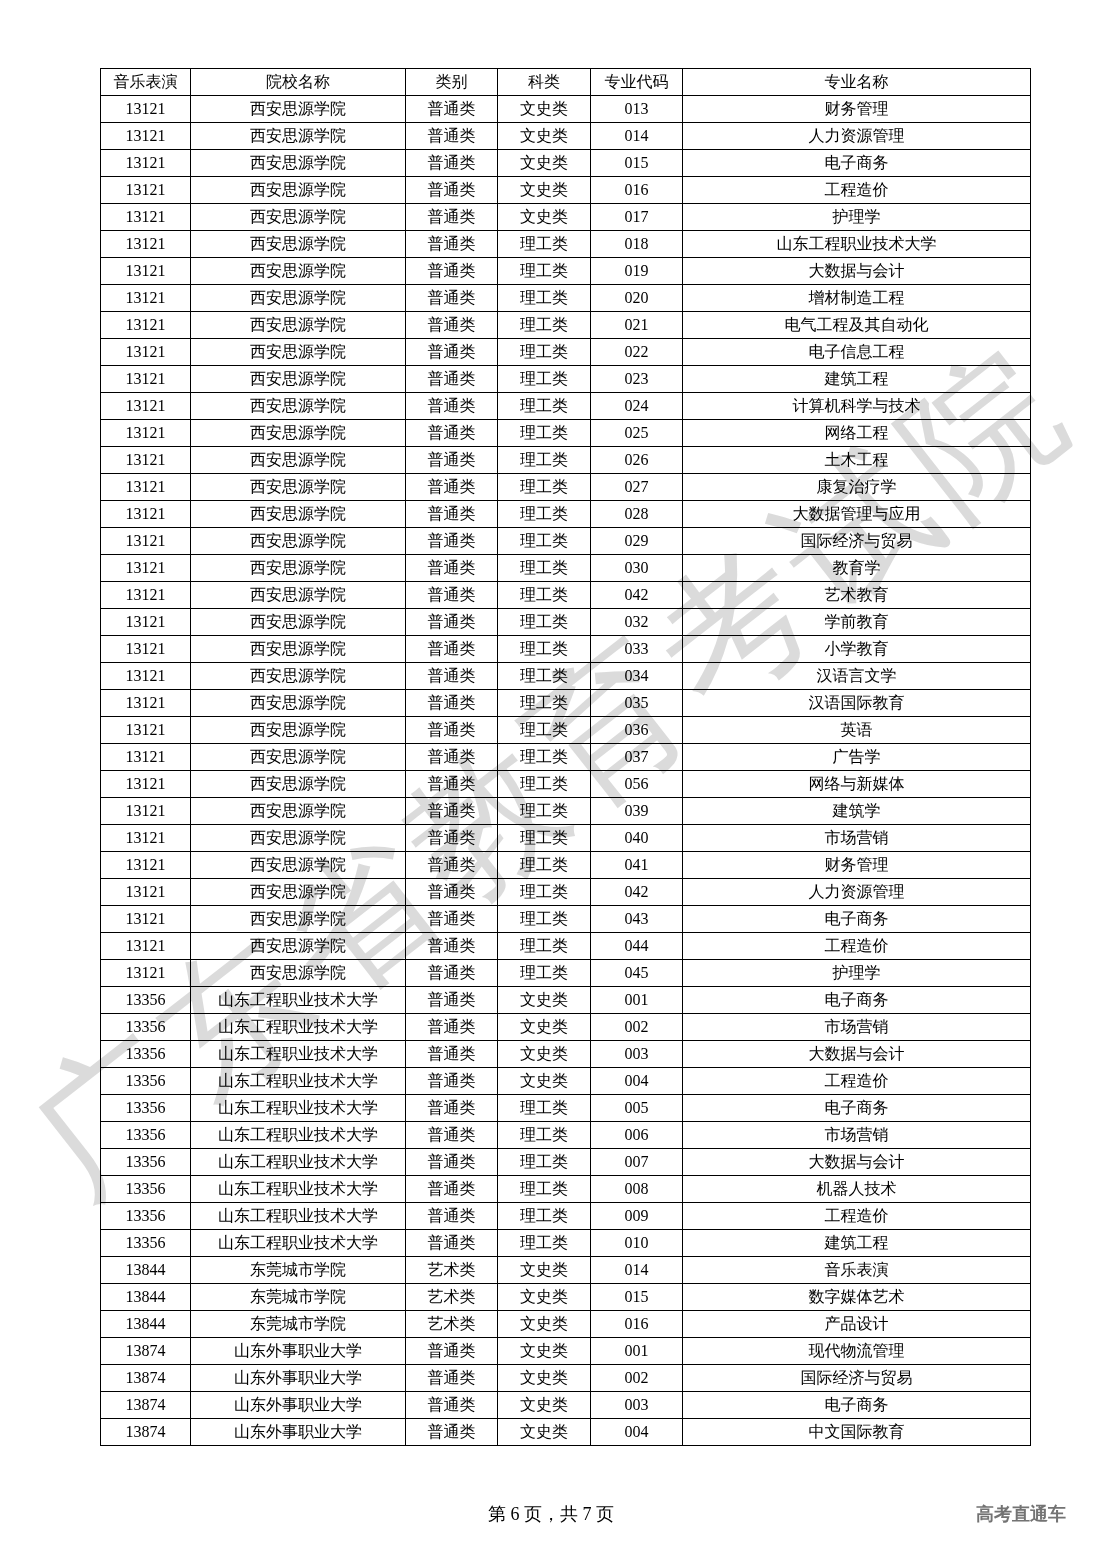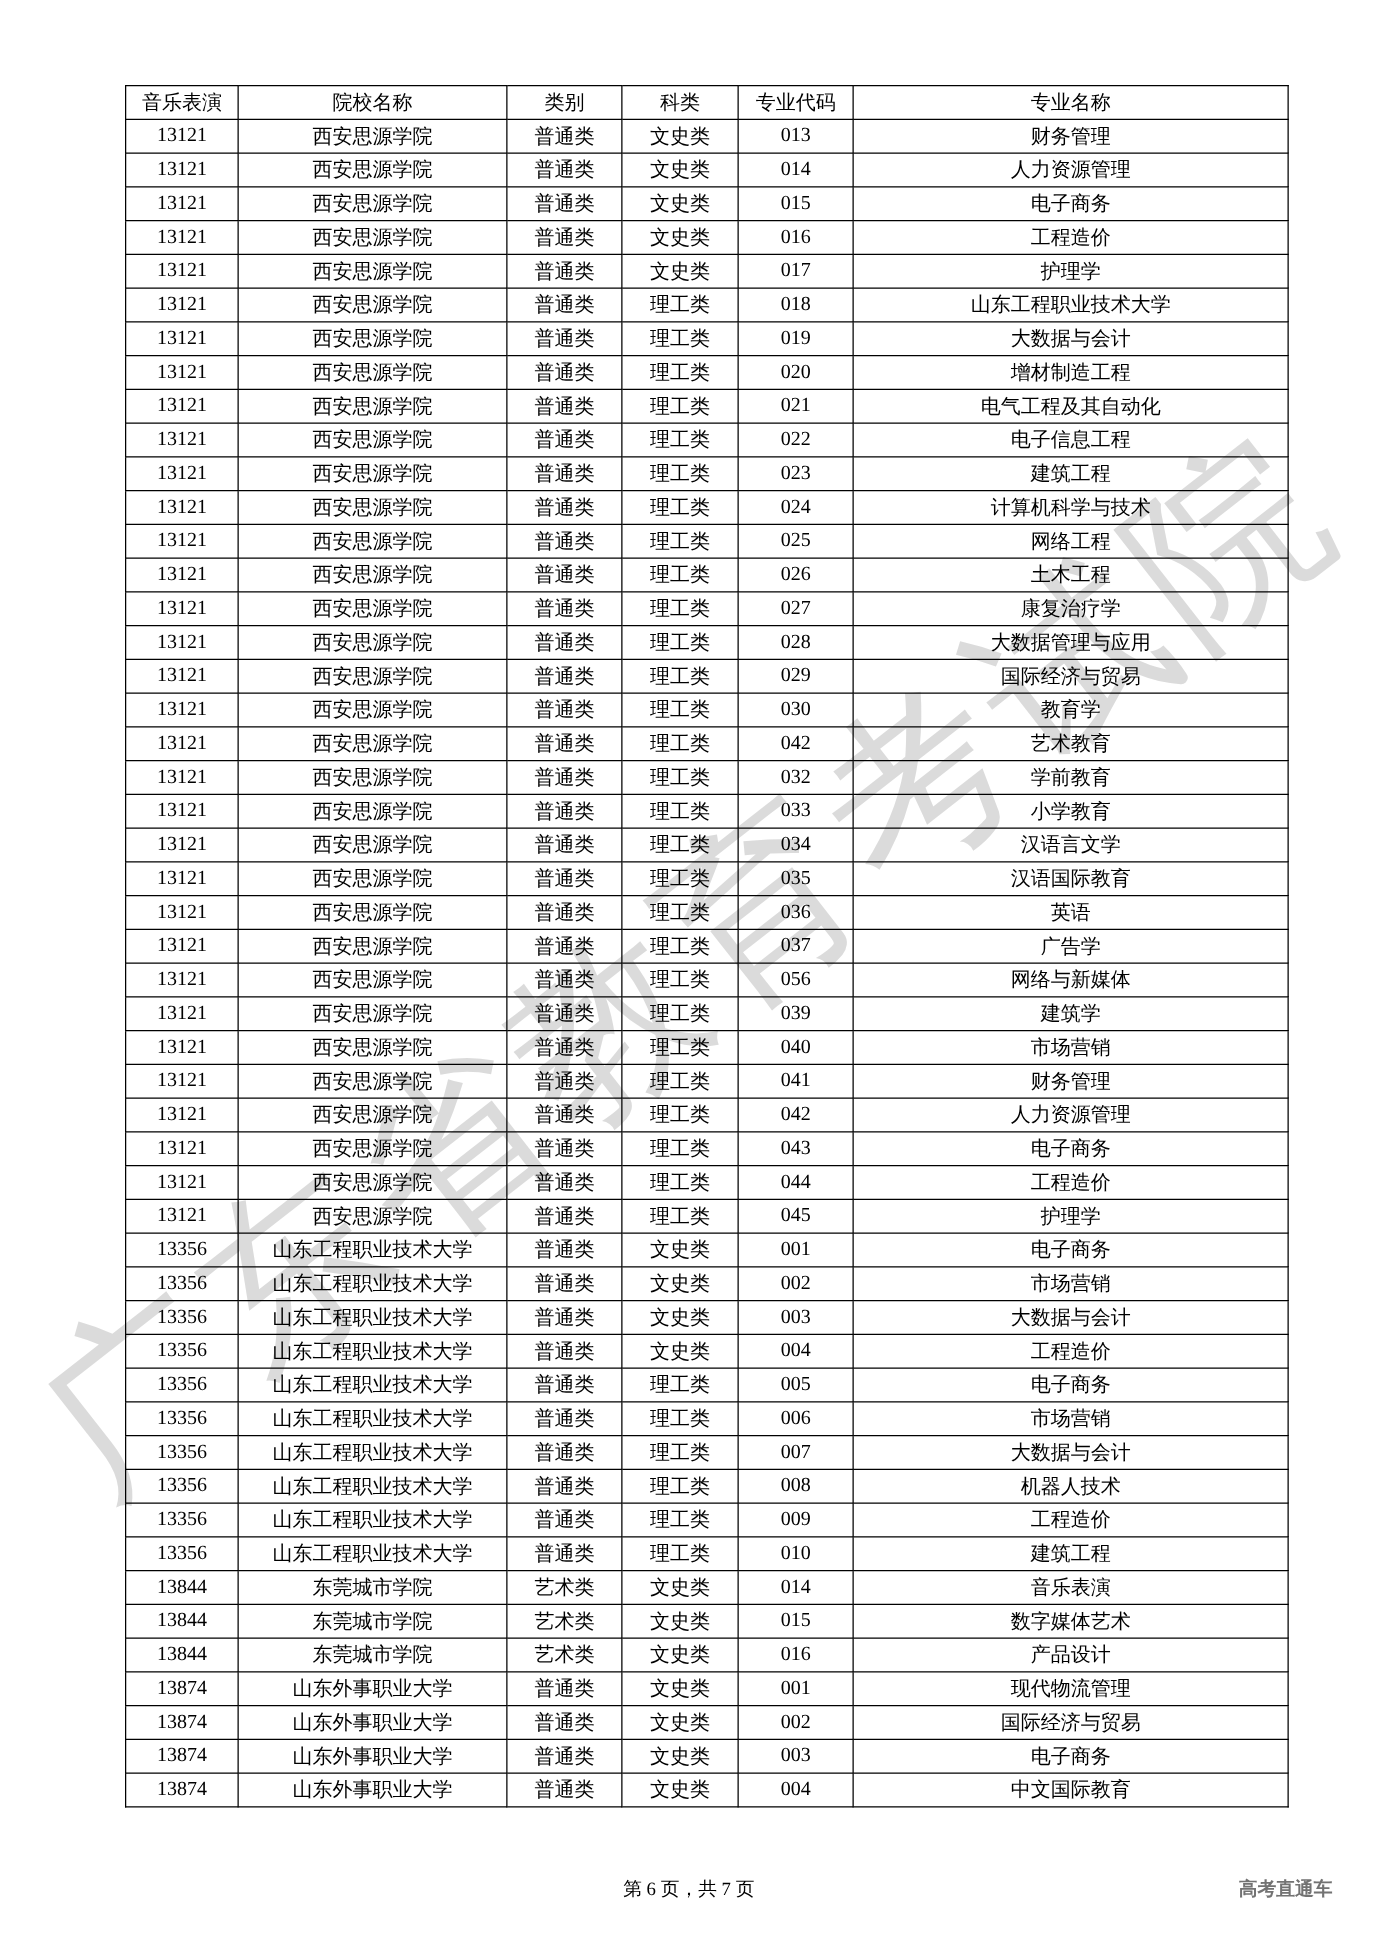--- a/index.html
+++ b/index.html
@@ -59,21 +59,21 @@
   .col-subject  { width: 93px; }
   .col-majcode  { width: 92px; }
   .col-major    { width: 348px; }
   .footer {
     position: absolute;
     left: 0;
     top: 1502px;
     width: 1102px;
     height: 28px;
     z-index: 2;
-    font-size: 15px;
+    font-size: 18px;
   }
   .page-info {
     position: absolute;
     left: 0;
     width: 100%;
     text-align: center;
     color: #000000;
   }
   .brand {
     position: absolute;

